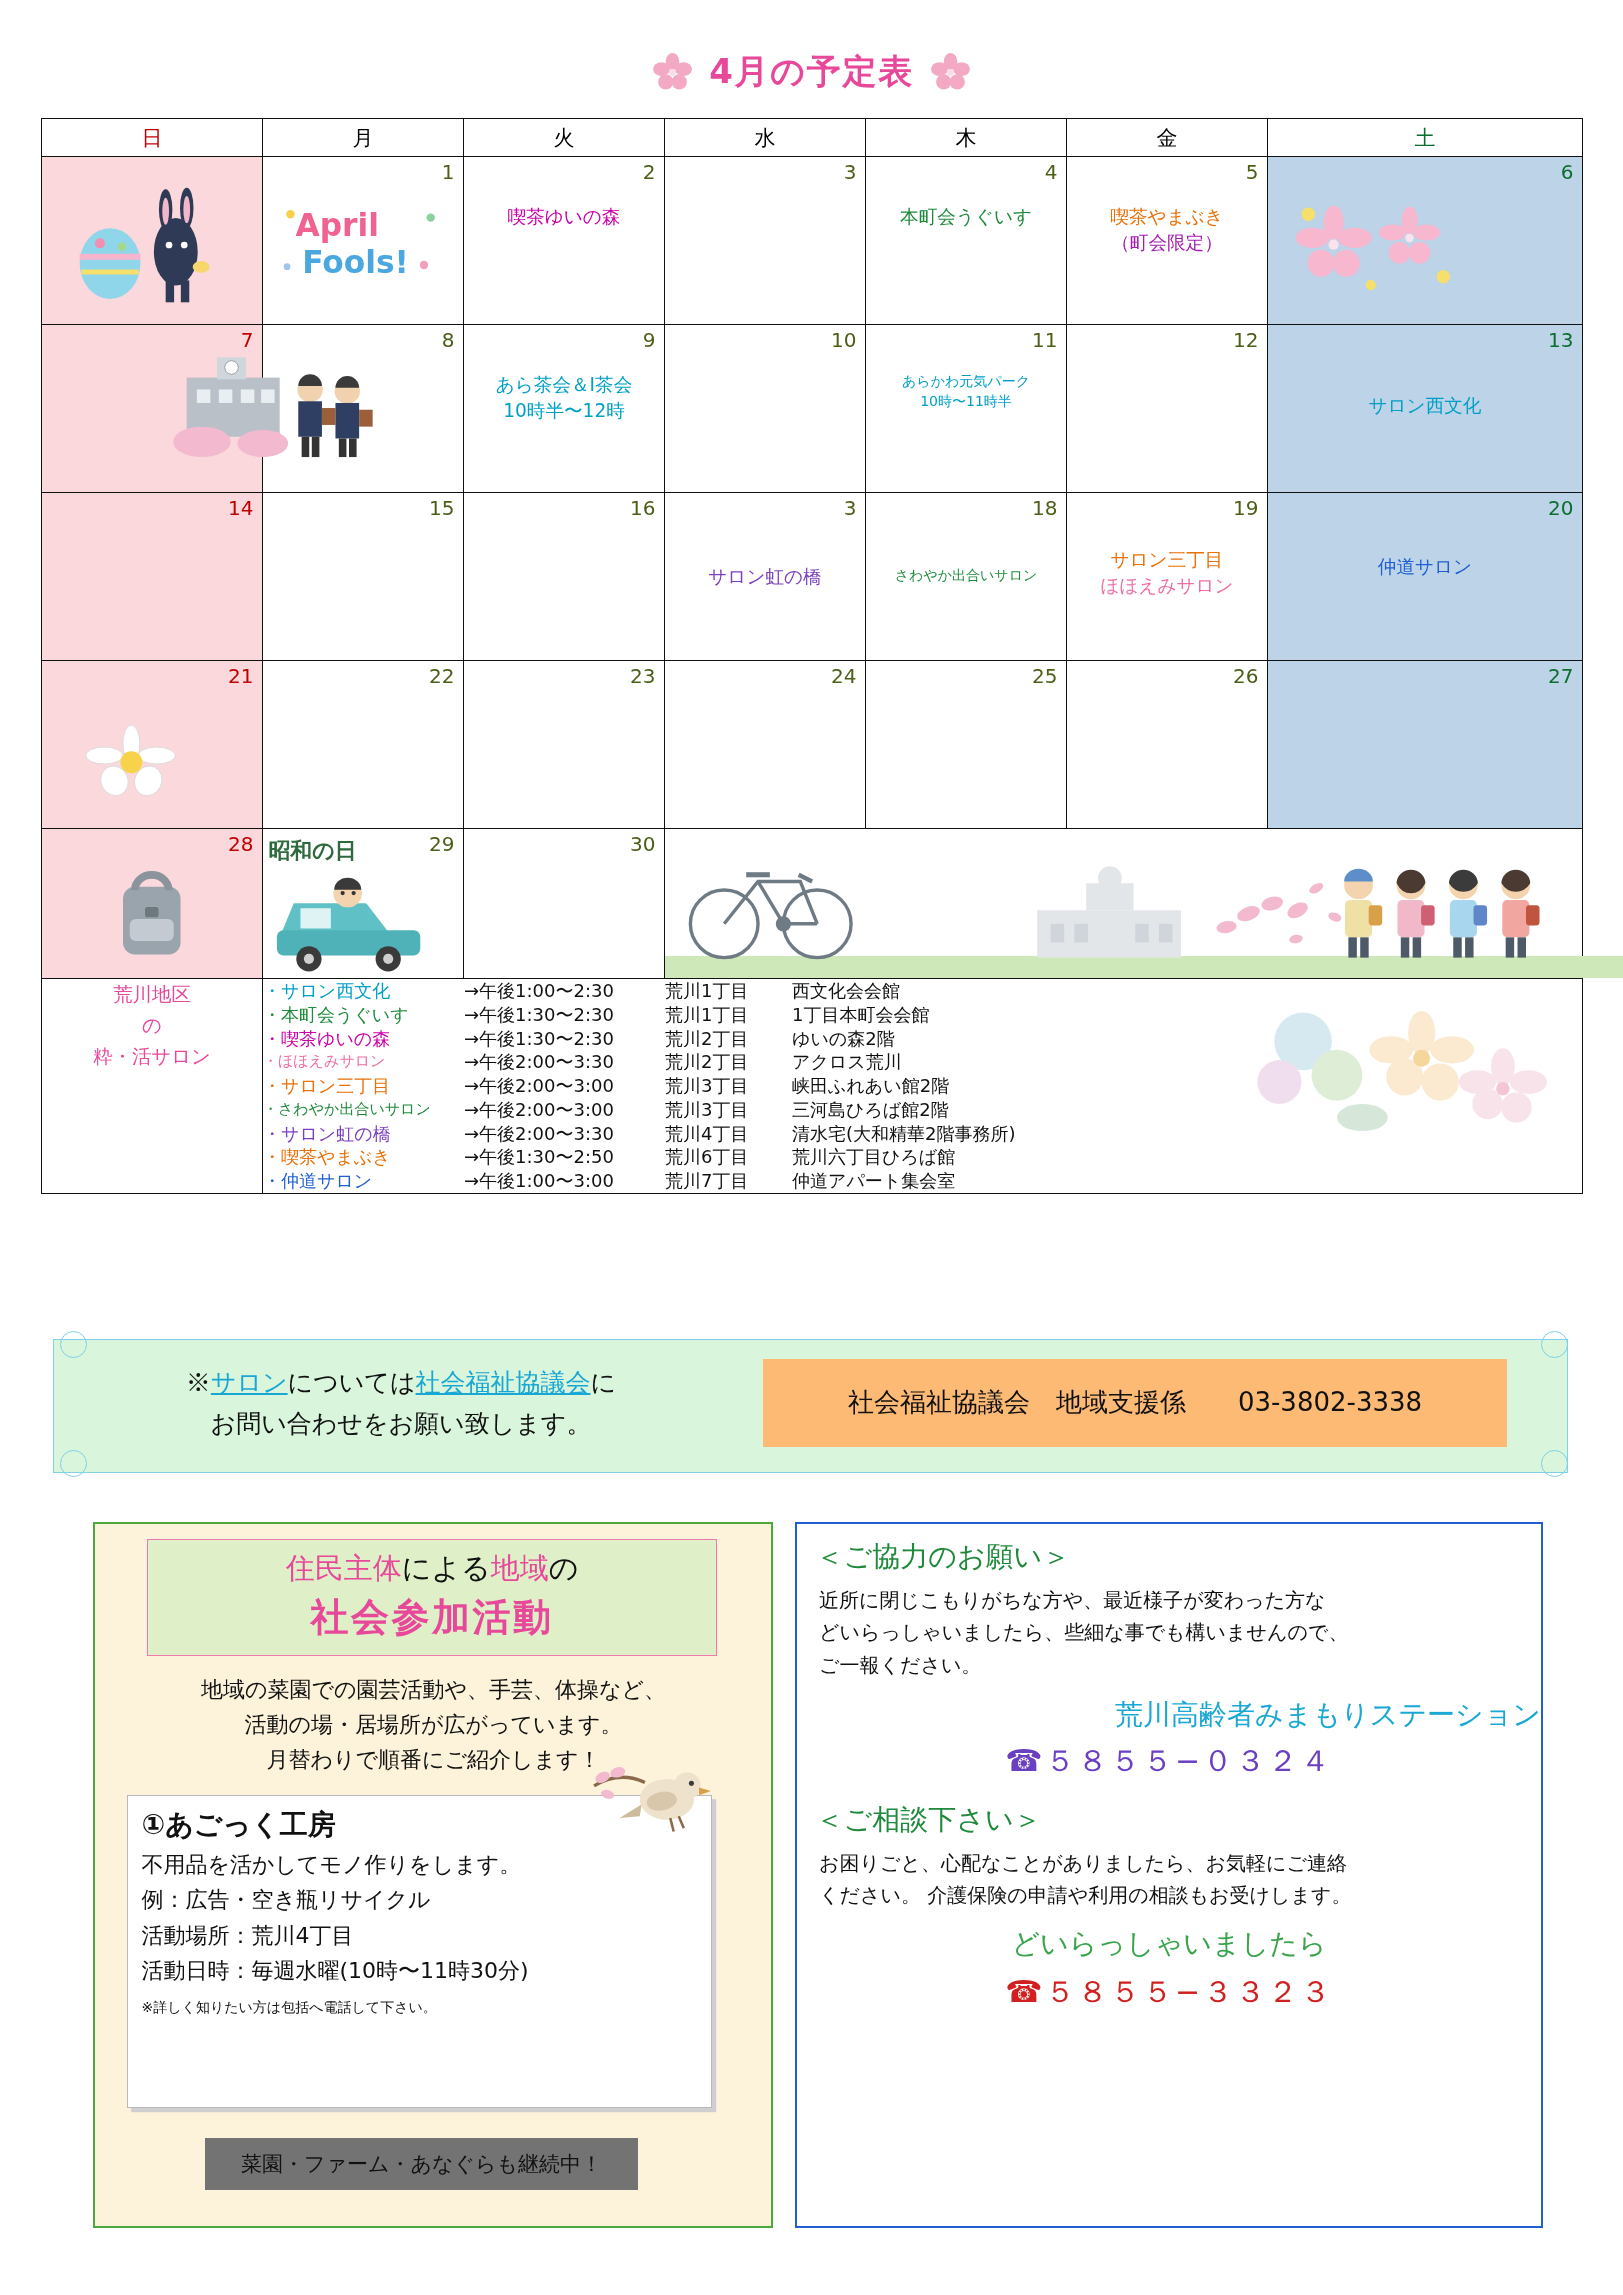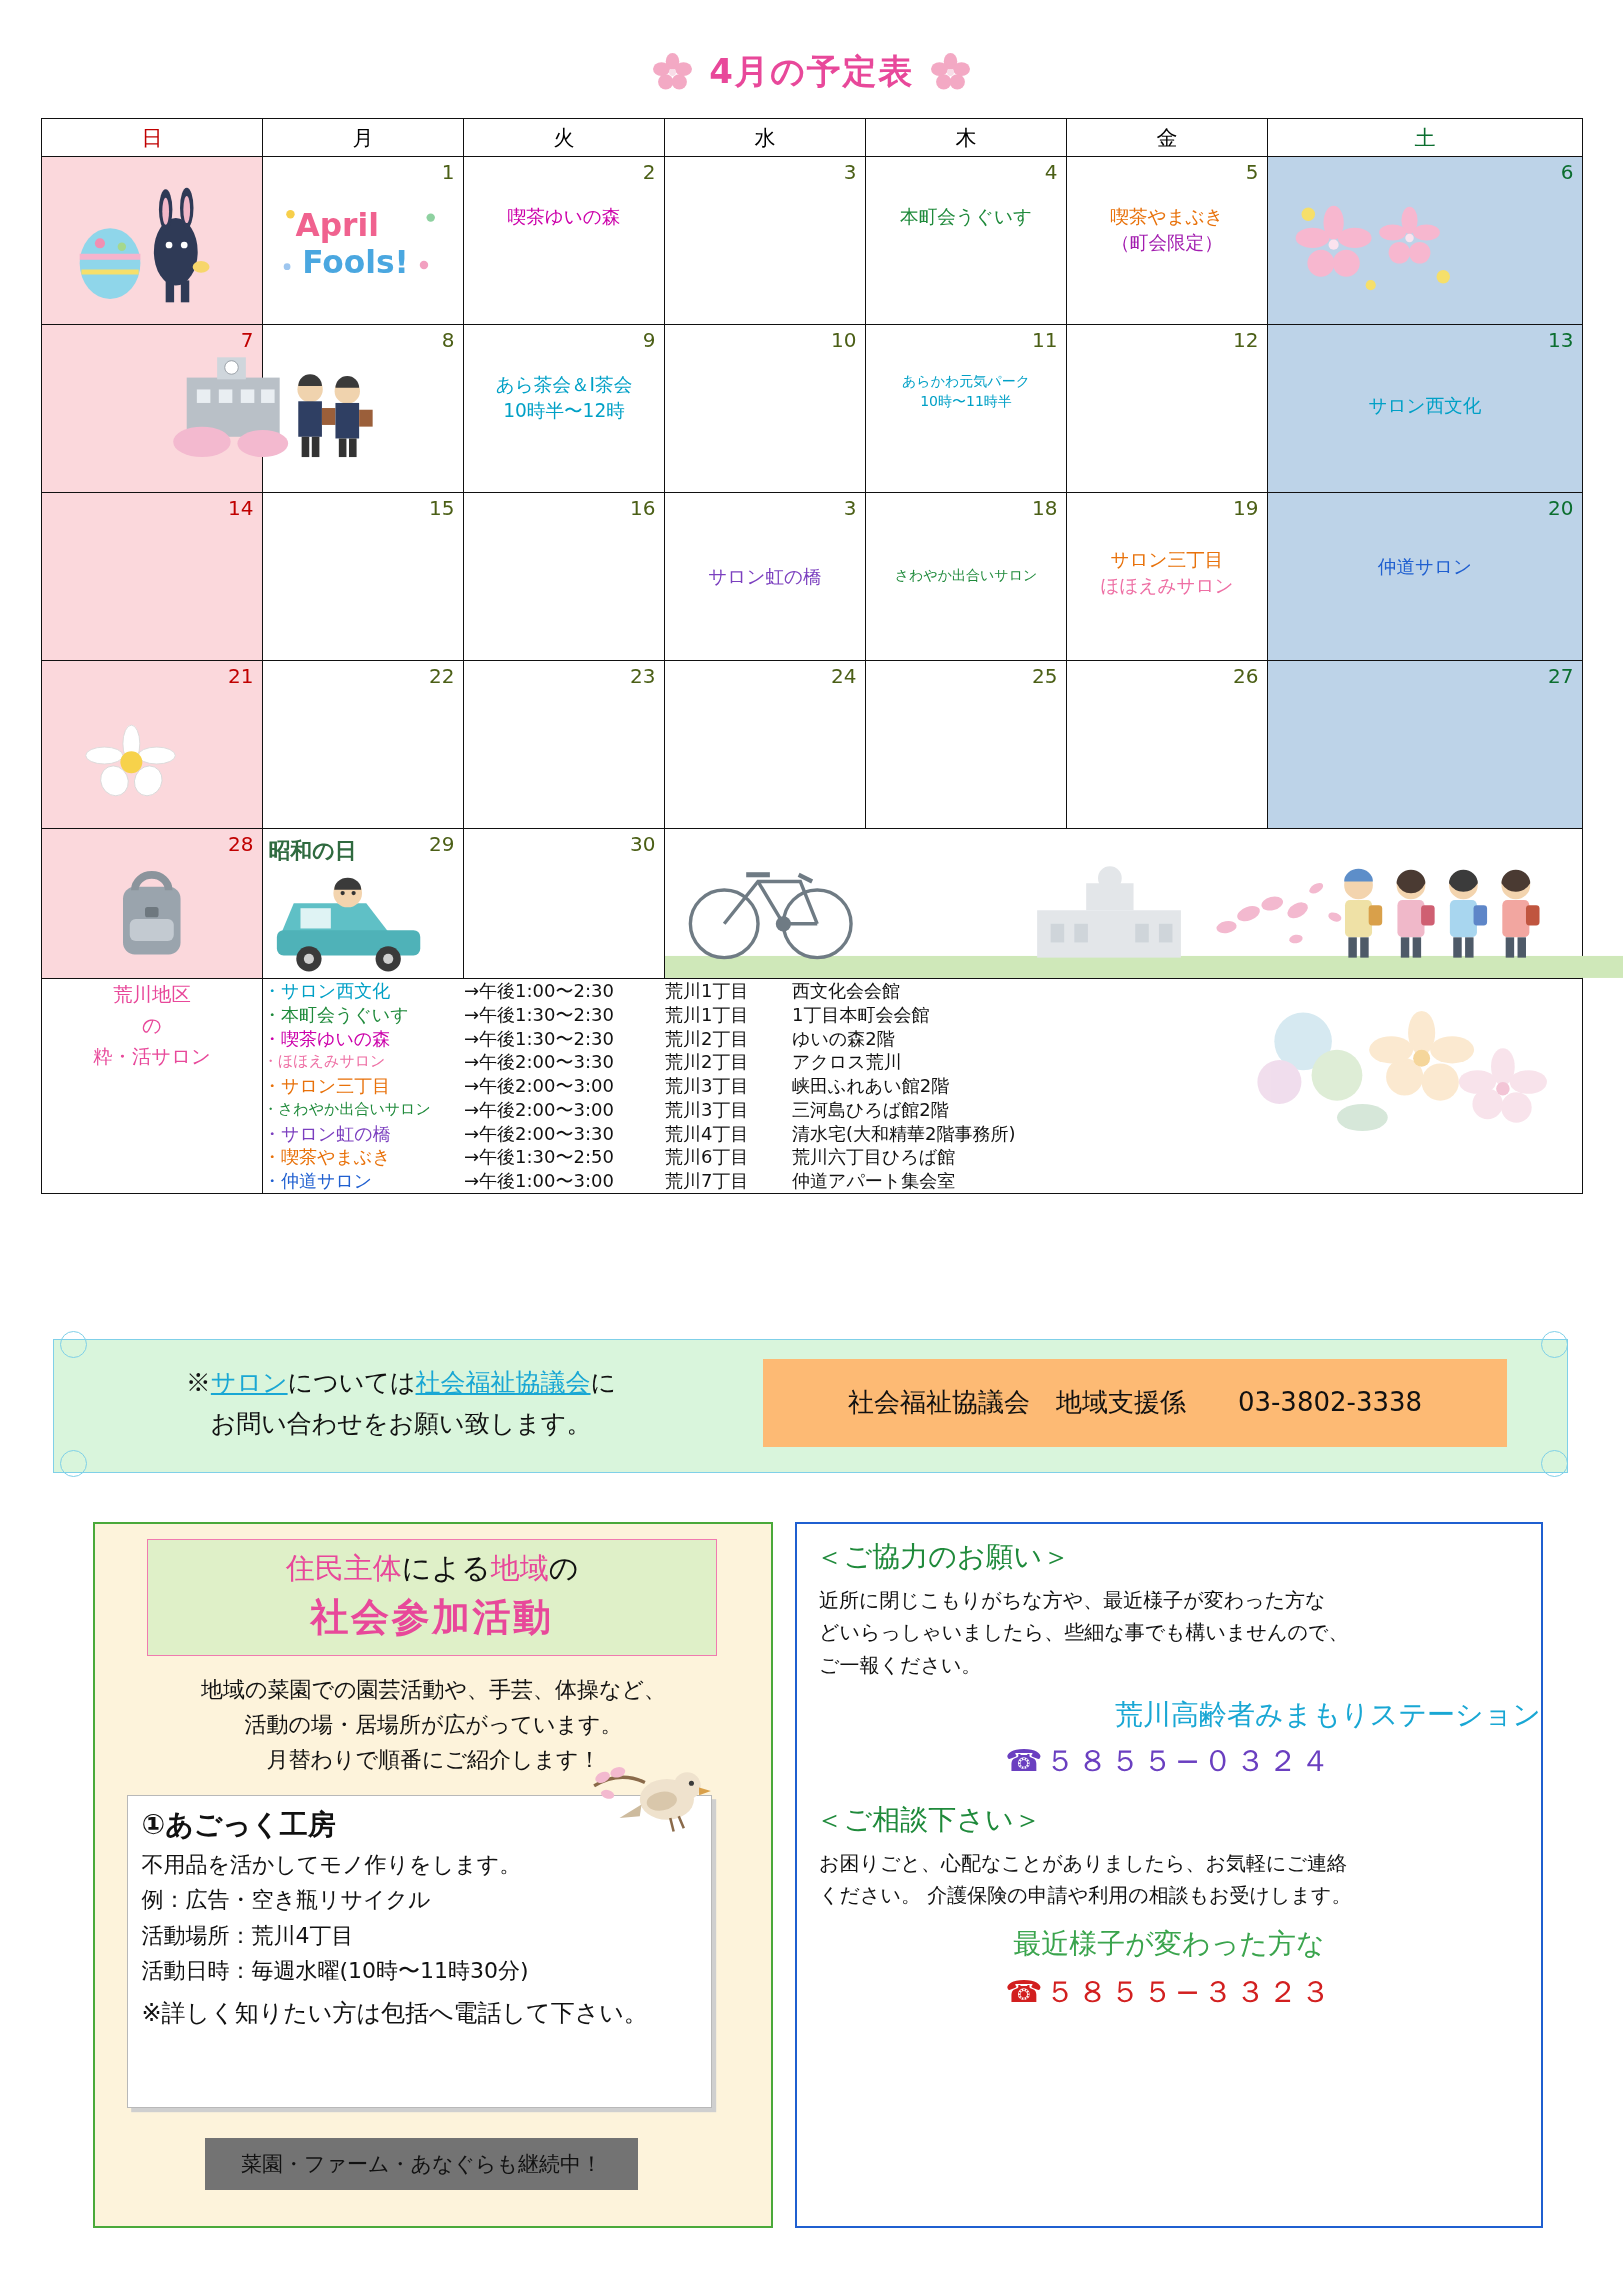--- a/index.html
+++ b/index.html
@@ -224,21 +224,21 @@
     font-family: "DejaVu Sans", sans-serif;
   }
   .card p {
     margin: 6.8px 0 0 13.5px;
     font-size: 22px;
     color: #111;
     line-height: 1.3;
     font-family: "DejaVu Sans", sans-serif;
   }
   .card .note {
-    font-size: 24px;
+    font-size: 14px;
     margin-top: 12px;
   }
   .panelL-foot {
     position: absolute;
     left: 110px; top: 614px;
     width: 433px; height: 52px;
     background: #737373;
     display: flex;
     align-items: center;
     justify-content: center;
@@ -825,18 +825,18 @@
   <div class="panelR">
     <div class="pr-h">＜ご協力のお願い＞</div>
     <div class="pr-p" style="white-space:pre-line">近所に閉じこもりがちな方や、最近様子が変わった方な
 どいらっしゃいましたら、些細な事でも構いませんので、
 ご一報ください。</div>
     <div class="pr-org">荒川高齢者みまもりステーション</div>
     <div class="pr-tel">☎５８５５−０３２４</div>
     <div class="pr-h" style="margin-top:18.6px">＜ご相談下さい＞</div>
     <div class="pr-p" style="white-space:pre-line">お困りごと、心配なことがありましたら、お気軽にご連絡
 ください。 介護保険の申請や利用の相談もお受けします。</div>
-    <div class="pr-org2">最近様子が変わった方な</div>
+    <div class="pr-org2">どいらっしゃいましたら</div>
     <div class="pr-tel2">☎５８５５−３３２３</div>
   </div>
 
 </div>
 
 
 </body></html>

